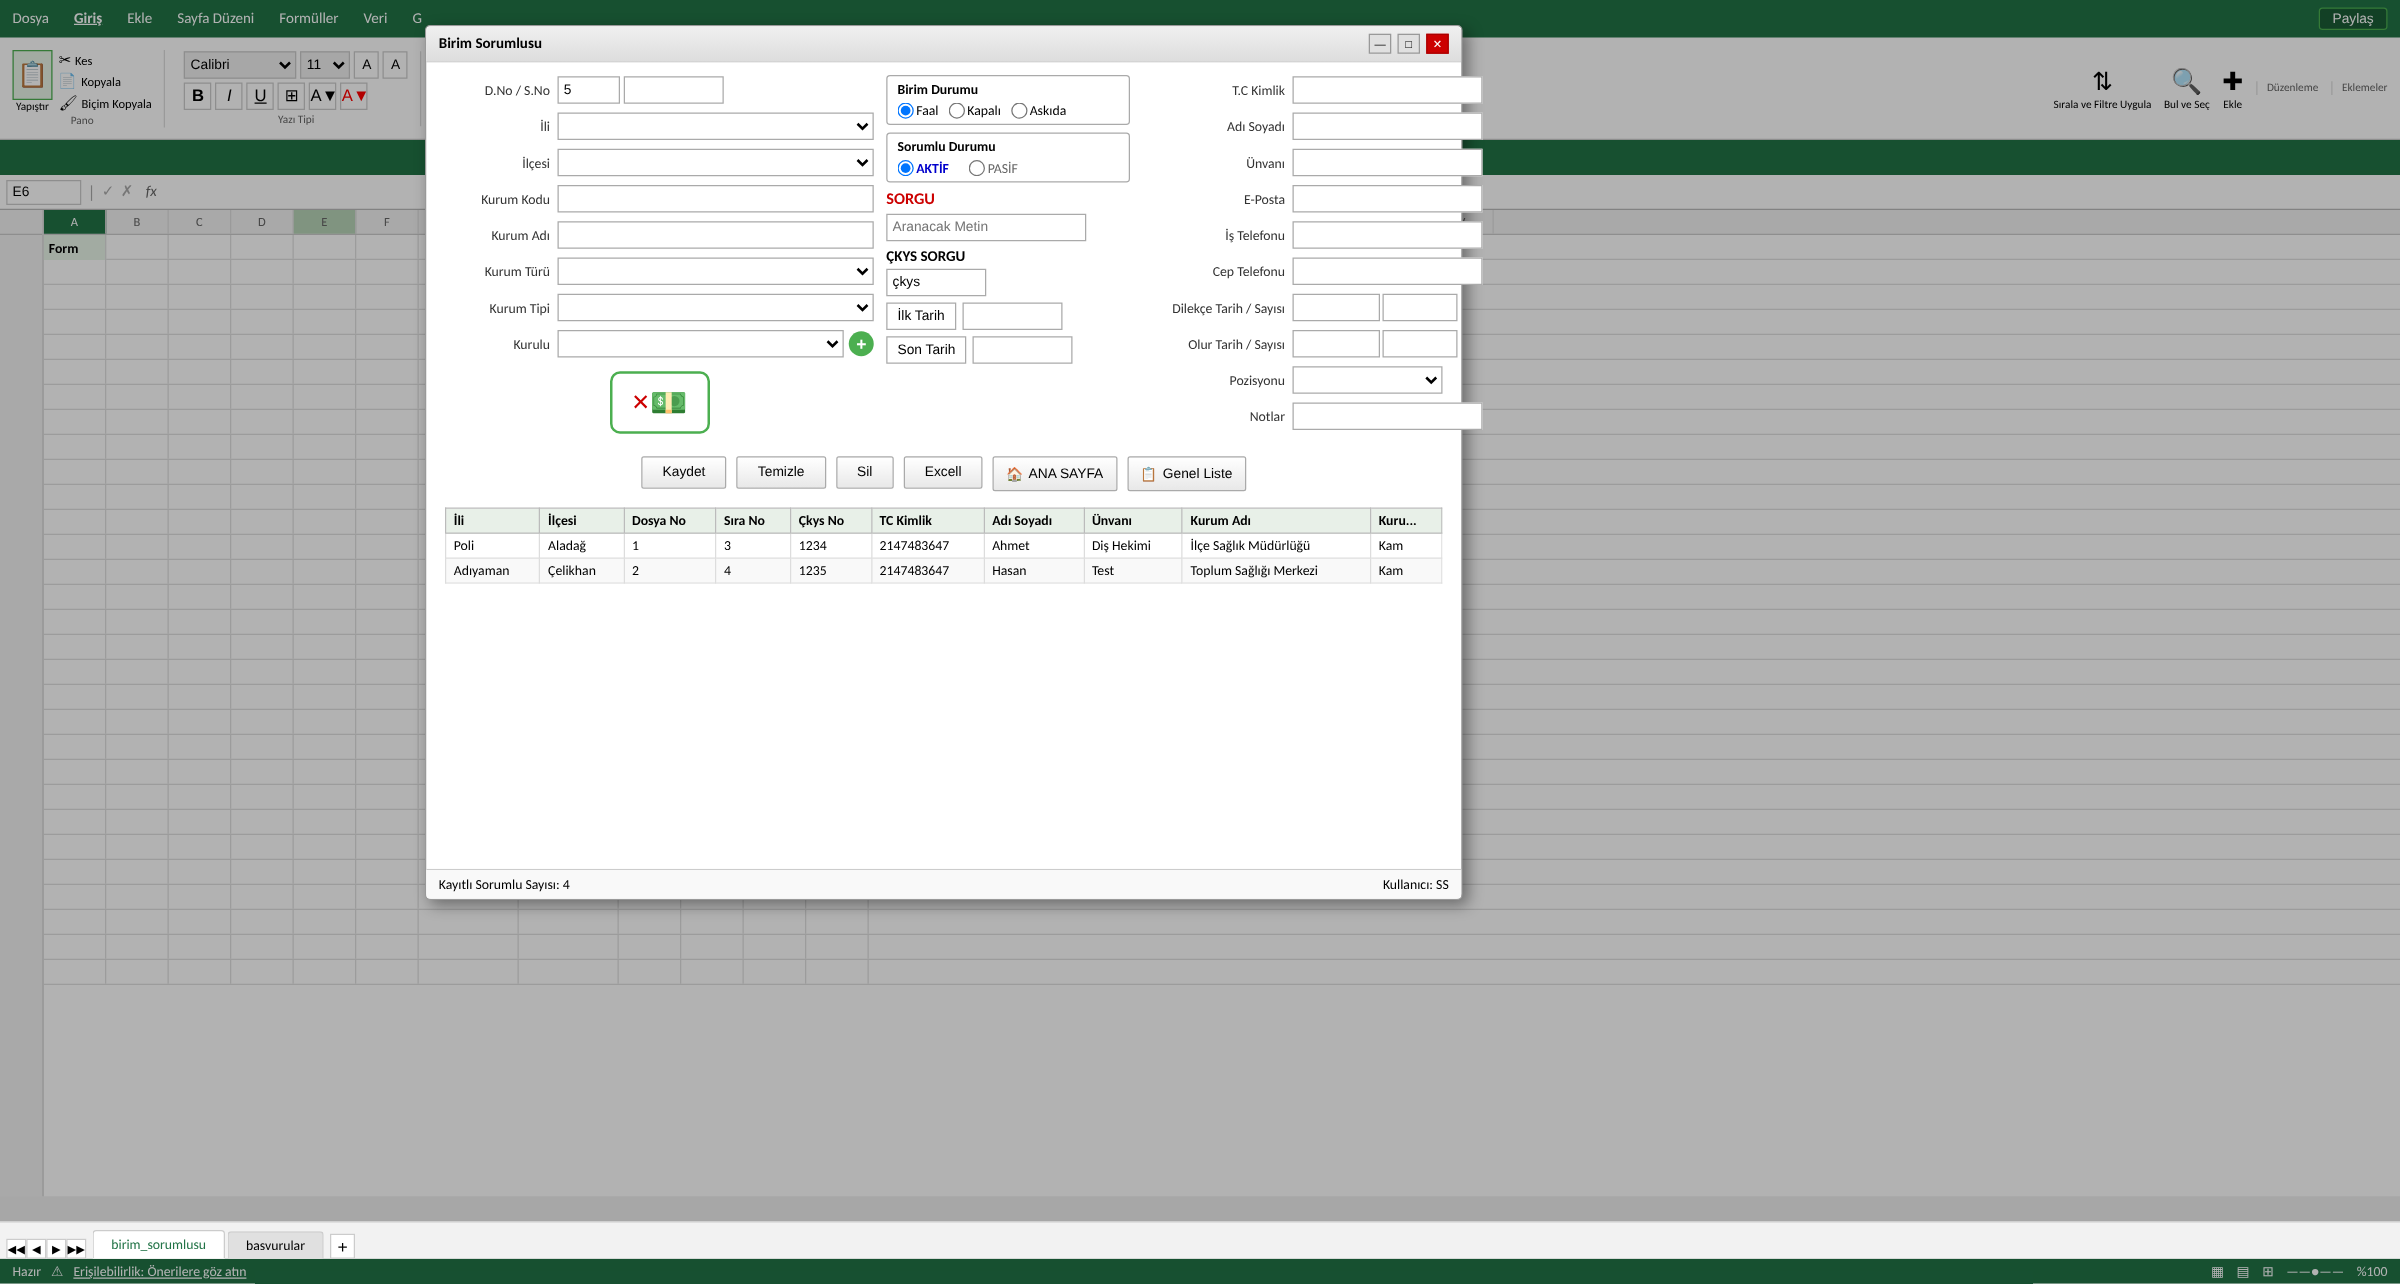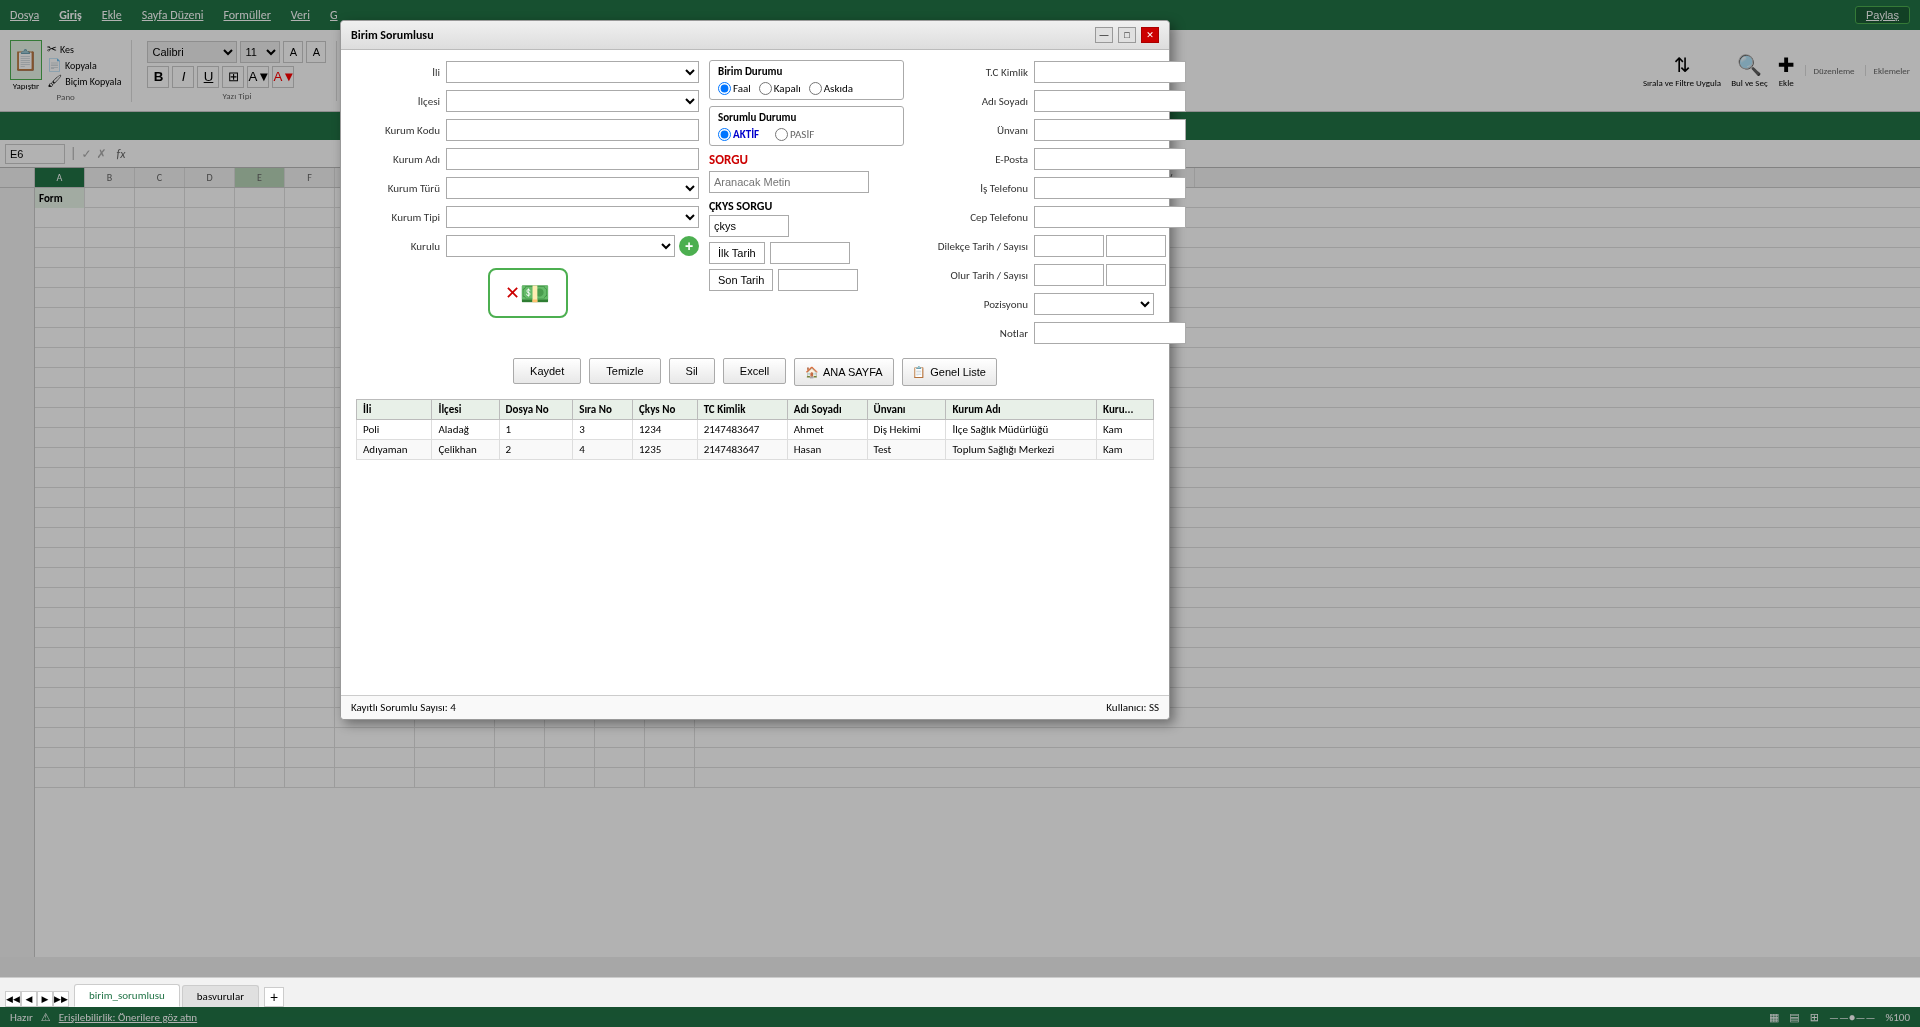--- a/index.html
+++ b/index.html
@@ -22,21 +22,20 @@
     }
     .ribbon-top {
       height: 30px;
       background: #217346;
       display: flex;
       align-items: center;
       padding: 0 10px;
       color: white;
       font-size: 12px;
       gap: 20px;
-      text-decoration: underline;
     }
     .ribbon-top-menu { color: white; cursor: pointer; font-size: 12px; }
     .ribbon-content {
       height: 82px;
       background: white;
       border-bottom: 1px solid #ccc;
       display: flex;
       align-items: center;
       padding: 5px 10px;
       gap: 10px;
@@ -984,20 +983,25 @@
           <button style="width:18px;height:16px;background:#cc0000;border:1px solid #aa0000;font-size:9px;cursor:pointer;color:white;">✕</button>
         </div>
       </div>
 
       <div class="dialog-content">
 
         <div style="display:flex;gap:10px;">
 
           <div style="flex:1;">
 
+            <div class="field-row">
+              <span class="field-label">D.No / S.No</span>
+              <input type="text" class="field-input-small" value="5" style="width: 50px; margin-right: 3px;">
+              <input type="text" class="field-input-small" value="" style="width: 80px;">
+            </div>
 
             <div class="field-row">
               <span class="field-label">İli</span>
               <select class="field-select"></select>
             </div>
 
             <div class="field-row">
               <span class="field-label">İlçesi</span>
               <select class="field-select"></select>
             </div>

